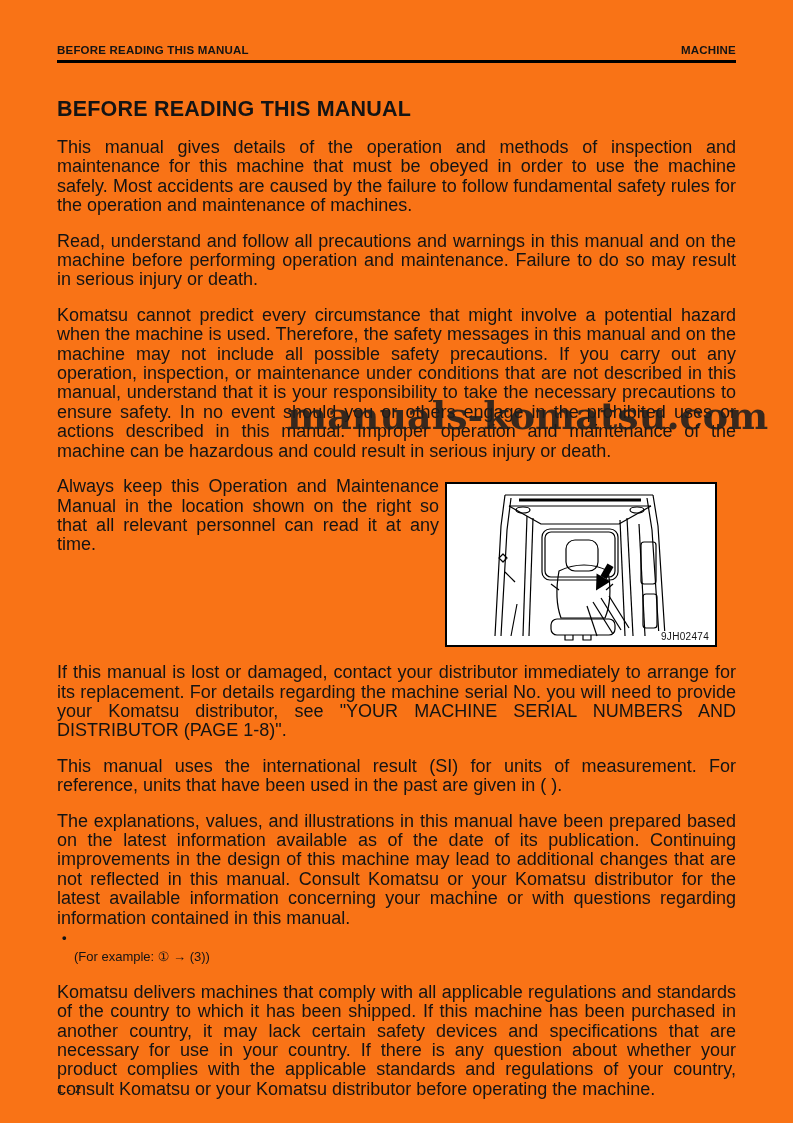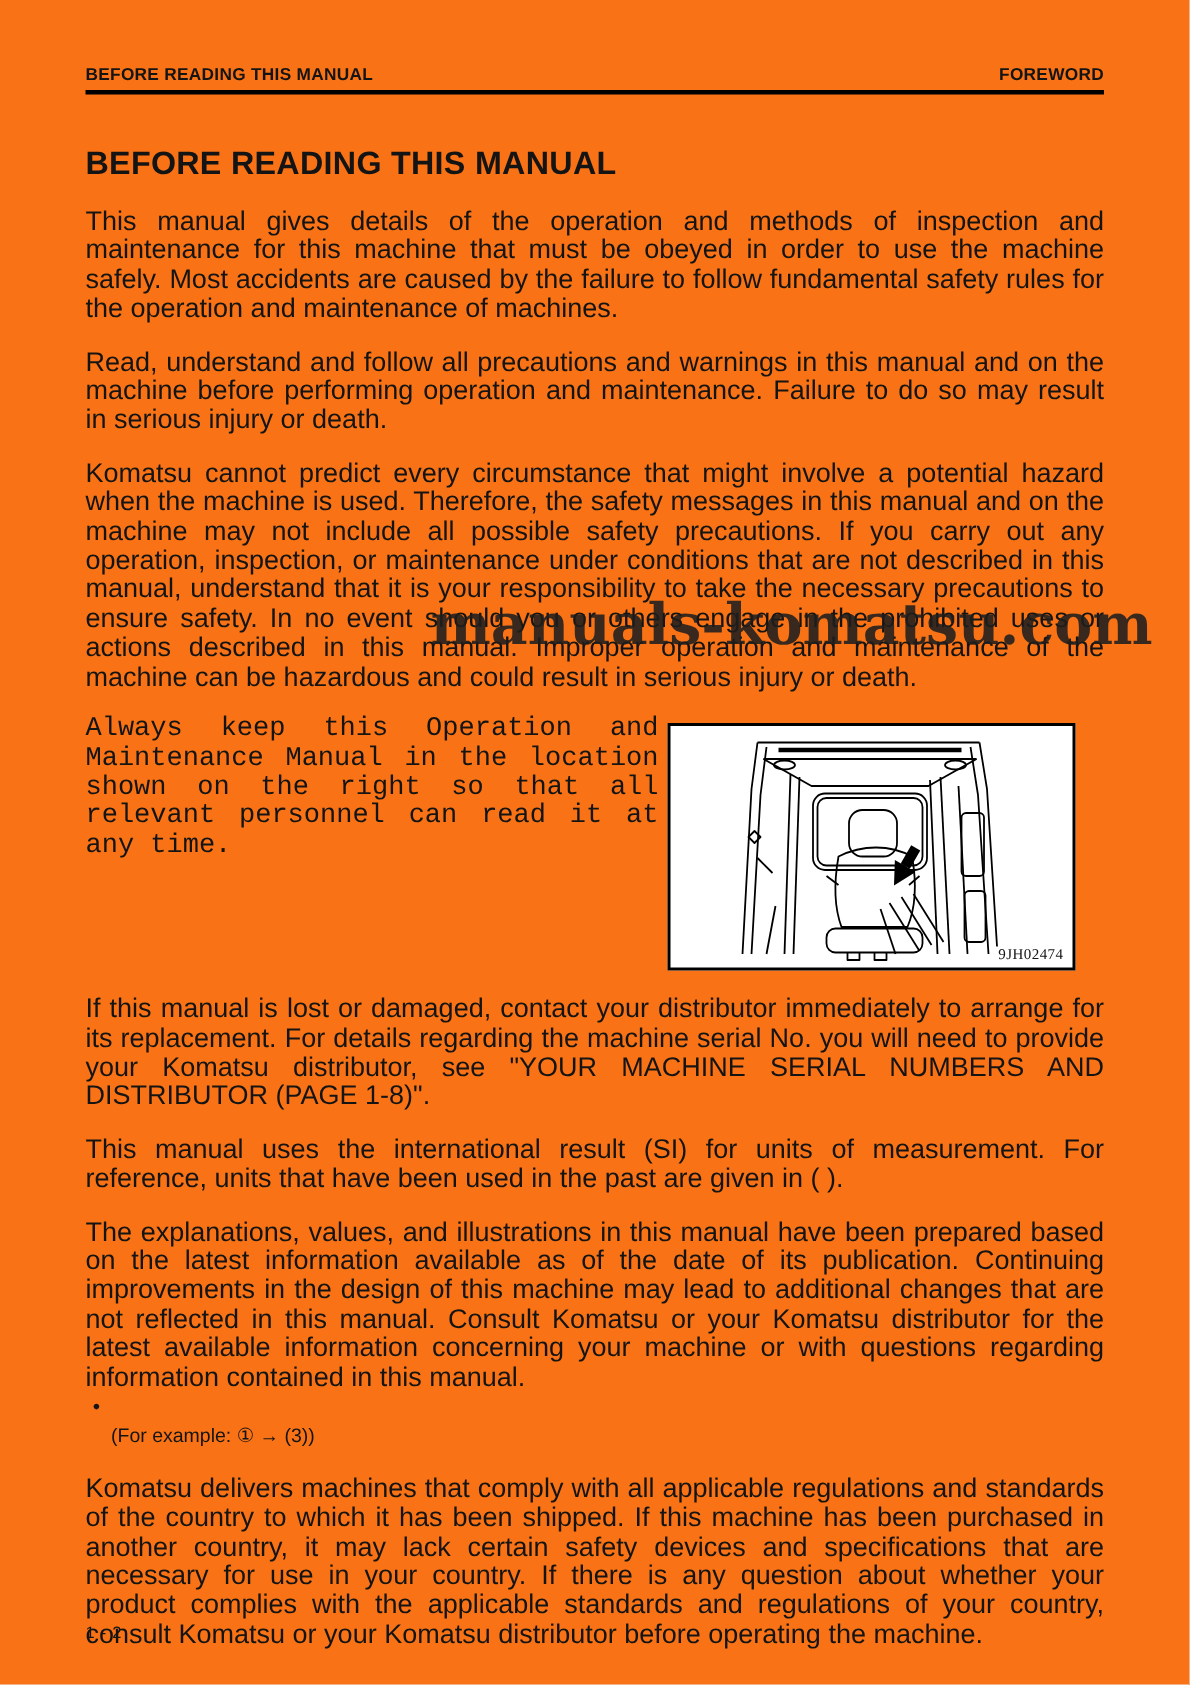--- a/index.html
+++ b/index.html
@@ -46,37 +46,36 @@
     margin: 16px 0 0 0;
   }
   .two-col {
     display: flex;
     margin-top: 16px;
   }
   .two-col .col-text {
     width: 382px;
     flex: 0 0 382px;
   }
-  .two-col .col-text .para { margin-top: 0; font-family: Liberation Mono, monospace; }
+  .two-col .col-text .para { margin-top: 0; }
   .two-col .col-text .para + .para { margin-top: 16px; }
   .indent-line {
     display: block;
     padding-left: 30px;
     text-align: left;
   }
   .figure-box {
     position: relative;
     margin-left: 6px;
     margin-top: 5px;
     width: 268px;
     height: 161px;
     border: 2px solid #000;
     background: #fff;
     flex: 0 0 auto;
-    font-family: Liberation Serif, serif;
   }
   .figure-box svg { display: block; }
   .figure-label {
     position: absolute;
     right: 6px;
     bottom: 3px;
     font-size: 10px;
     letter-spacing: 0.3px;
     background: #fff;
     padding-left: 3px;
@@ -121,21 +120,21 @@
   }
 </style>
 </head>
 <body>
 
 <div class="page">
   <div class="content">
 
     <div class="running-header">
       <span>BEFORE READING THIS MANUAL</span>
-      <span>FOREWORD</span>
+      <span>MACHINE</span>
     </div>
     <div class="header-rule"></div>
 
     <h1 class="page-title">BEFORE READING THIS MANUAL</h1>
 
     <p class="para">This manual gives details of the operation and methods of inspection and maintenance for this machine that must be obeyed in order to use the machine safely. Most accidents are caused by the failure to follow fundamental safety rules for the operation and maintenance of machines.</p>
     <p class="para">Read, understand and follow all precautions and warnings in this manual and on the machine before performing operation and maintenance. Failure to do so may result in serious injury or death.</p>
     <p class="para">Komatsu cannot predict every circumstance that might involve a potential hazard when the machine is used. Therefore, the safety messages in this manual and on the machine may not include all possible safety precautions. If you carry out any operation, inspection, or maintenance under conditions that are not described in this manual, understand that it is your responsibility to take the necessary precautions to ensure safety. In no event should you or others engage in the prohibited uses or actions described in this manual. Improper operation and maintenance of the machine can be hazardous and could result in serious injury or death.</p>
 
     <div class="two-col">

